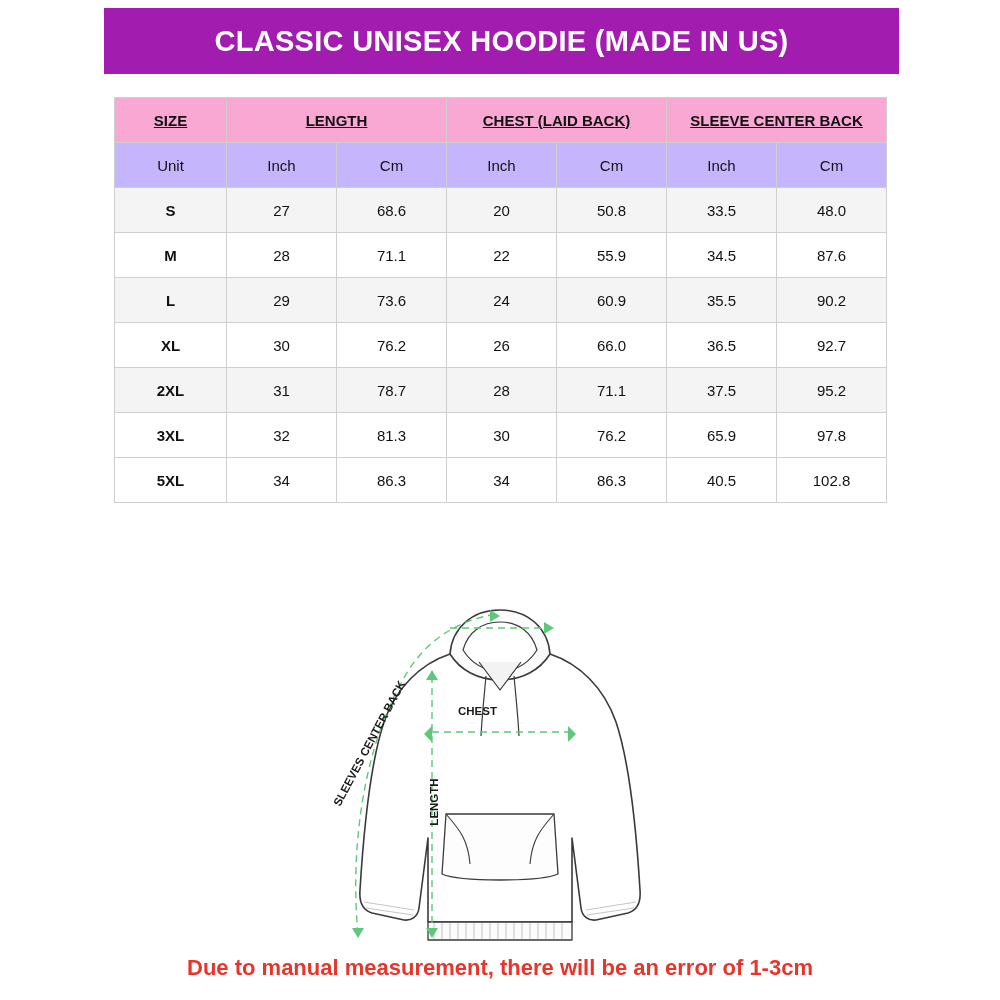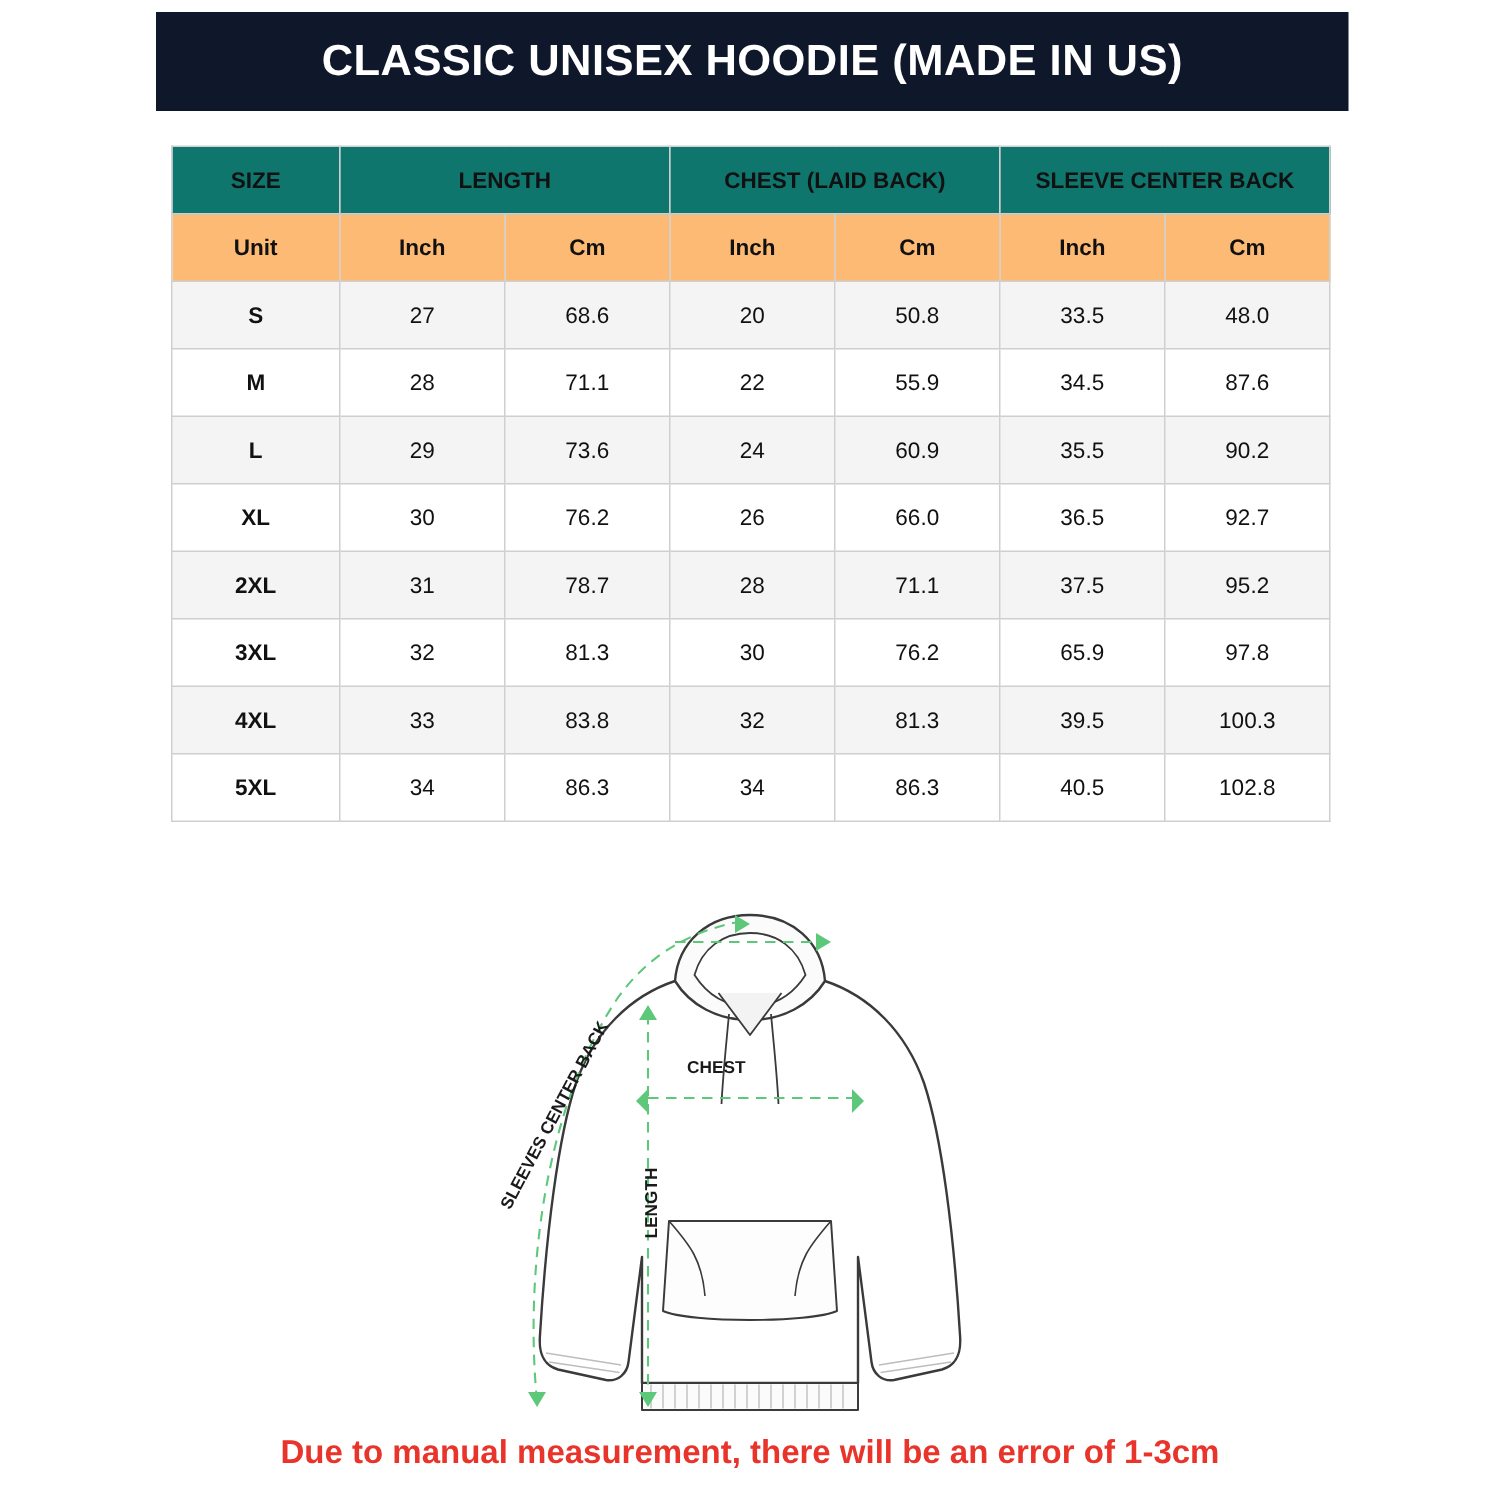--- a/index.html
+++ b/index.html
@@ -14,21 +14,21 @@
     width: 1000px; height: 1000px;
     background: #ffffff;
     overflow: hidden;
   }
 
   
   .header-band {
     position: absolute;
     left: 104px; top: 8px;
     width: 795px; height: 66px;
-    background: #0f172a;
+    background: #a21caf;
     display: flex;
     align-items: center;
     justify-content: center;
   }
   .header-title {
     color: #ffffff;
     font-size: 29px;
     font-weight: bold;
     letter-spacing: 0.3px;
     white-space: nowrap;
@@ -49,25 +49,26 @@
   table.size-table td {
     border: 1px solid #cfcfcf;
     text-align: center;
     font-size: 15px;
     color: #111111;
     height: 45px;
     padding: 0 2px;
   }
   table.size-table th {
     font-weight: bold;
-    background: #0f766e;
+    background: #f9a8d4;
+    text-decoration: underline;
   }
   table.size-table tr.unit-row td {
-    font-weight: bold;
-    background: #fdba74;
+    font-weight: normal;
+    background: #c4b5fd;
   }
   table.size-table tbody tr td:first-child {
     font-weight: bold;
   }
   table.size-table tbody tr.shade td {
     background: #f4f4f4;
   }
   table.size-table tbody tr.plain td {
     background: #ffffff;
   }
@@ -177,29 +178,20 @@
           <td>95.2</td>
         </tr>
         <tr class="plain">
           <td>3XL</td>
           <td>32</td>
           <td>81.3</td>
           <td>30</td>
           <td>76.2</td>
           <td>65.9</td>
           <td>97.8</td>
-        </tr>
-        <tr class="shade">
-          <td>4XL</td>
-          <td>33</td>
-          <td>83.8</td>
-          <td>32</td>
-          <td>81.3</td>
-          <td>39.5</td>
-          <td>100.3</td>
         </tr>
         <tr class="plain">
           <td>5XL</td>
           <td>34</td>
           <td>86.3</td>
           <td>34</td>
           <td>86.3</td>
           <td>40.5</td>
           <td>102.8</td>
         </tr>

